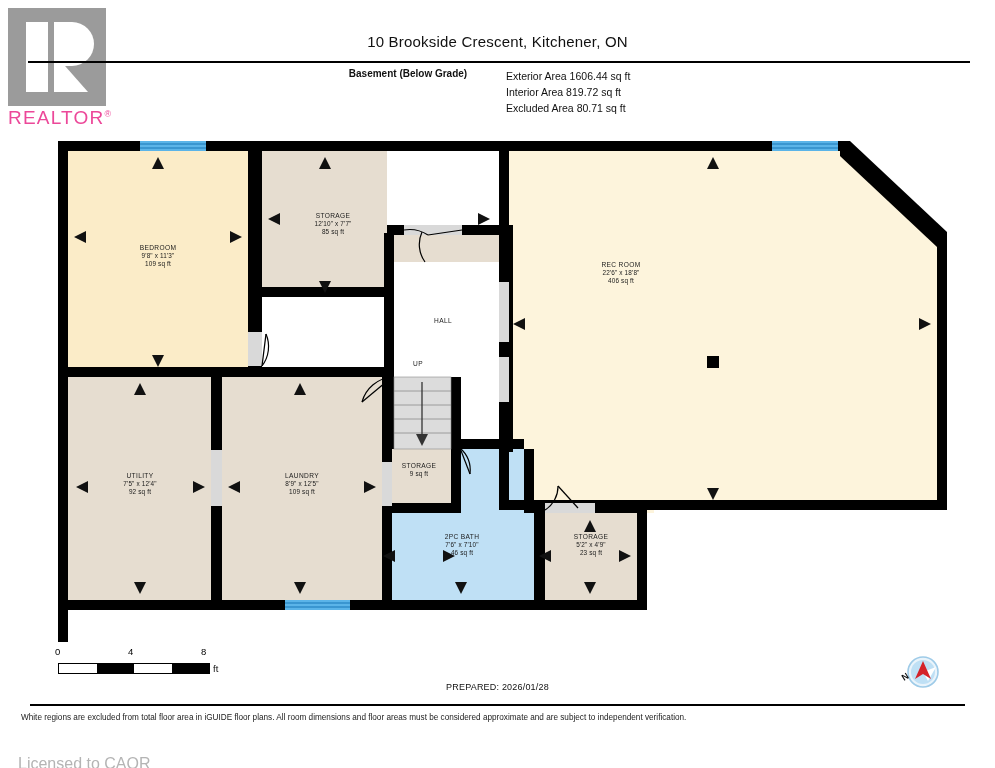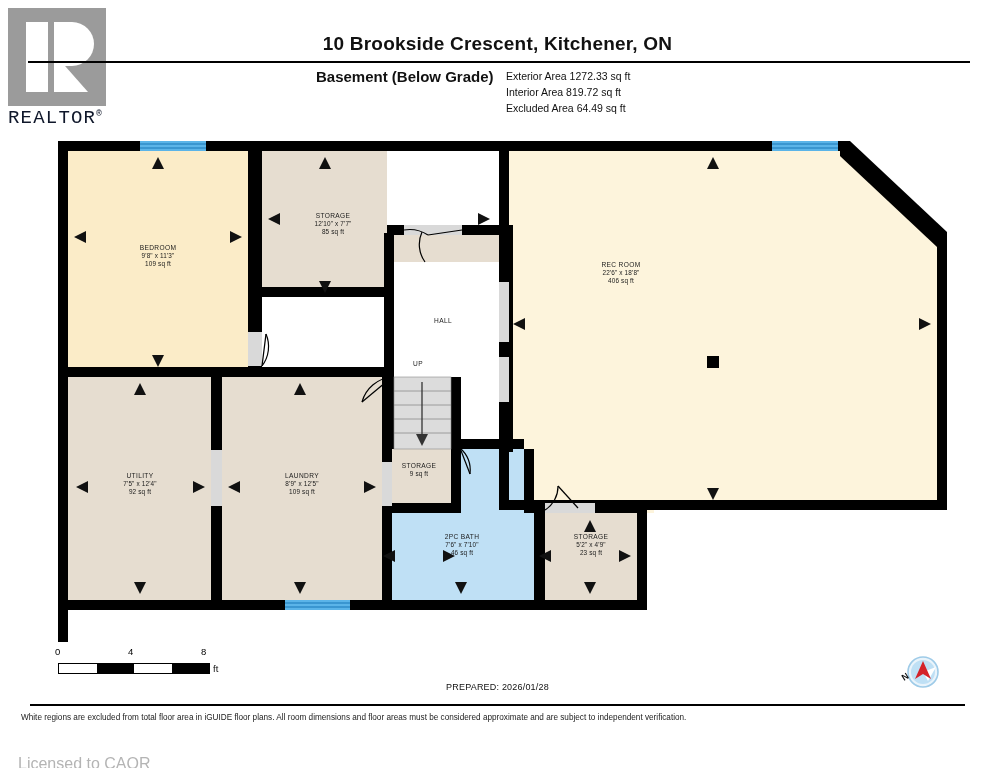--- a/index.html
+++ b/index.html
@@ -6,33 +6,33 @@
   html,body{margin:0;padding:0;background:#ffffff;}
   body{width:995px;height:768px;position:relative;overflow:hidden;
        font-family:"Liberation Sans","DejaVu Sans",sans-serif;color:#111;}
 
   
   #header{position:absolute;left:0;top:0;width:995px;height:132px;}
 
   #realtor-logo{position:absolute;left:8px;top:8px;width:106px;height:120px;}
   #realtor-mark{position:absolute;left:0;top:0;width:98px;height:98px;background:#9b9b9b;}
   #realtor-word{position:absolute;left:0;top:99px;width:115px;
-      font-size:19px;letter-spacing:1.2px;color:#0f172a;
-      font-family:Liberation Mono, monospace;white-space:nowrap;}
+      font-size:19px;letter-spacing:1.2px;color:#ec4899;
+      font-family:Liberation Sans, sans-serif;white-space:nowrap;}
   #realtor-word sup{font-size:9px;vertical-align:super;}
 
   #header-rule{position:absolute;left:28px;top:61px;width:942px;height:0;
       border-top:2px solid #000;}
 
   #title{position:absolute;left:0;top:33px;width:995px;text-align:center;
-      font-size:19px;font-weight:bold;letter-spacing:.2px;}
+      font-size:15px;font-weight:normal;letter-spacing:.2px;}
 
   #subhead{position:absolute;left:0;top:68px;width:995px;}
-  #floor-label{position:absolute;left:316px;top:0px;width:184px;text-align:left;
-      font-size:15px;font-weight:bold;}
+  #floor-label{position:absolute;left:316px;top:0px;width:184px;text-align:center;
+      font-size:10px;font-weight:bold;}
   #areas{position:absolute;left:506px;top:0px;font-size:10.5px;line-height:16px;}
 
   
   #plan{position:absolute;left:0;top:132px;width:995px;height:510px;}
   #plan svg{display:block;}
 
   
   .rlabel{position:absolute;text-align:center;font-size:6.4px;line-height:8.2px;
           color:#1a1a1a;white-space:nowrap;letter-spacing:.15px;}
   .rlabel .nm{font-size:6.6px;letter-spacing:.35px;}
@@ -77,23 +77,23 @@
     <div id="realtor-word"><span>REALTOR</span><sup>®</sup></div>
   </div>
 
   <div id="header-rule"></div>
 
   <div id="title">10 Brookside Crescent, Kitchener, ON</div>
 
   <div id="subhead">
     <div id="floor-label">Basement (Below Grade)</div>
     <div id="areas">
-      <div>Exterior Area 1272.33 sq ft</div>
+      <div>Exterior Area 1606.44 sq ft</div>
       <div>Interior Area 819.72 sq ft</div>
-      <div>Excluded Area 64.49 sq ft</div>
+      <div>Excluded Area 80.71 sq ft</div>
     </div>
   </div>
 </div>
 
 <div id="plan">
 <svg width="995" height="510" viewBox="0 0 995 510">
 
   <g>
 
     <rect x="68" y="19" width="180" height="222" fill="#fbecc8"></rect>

